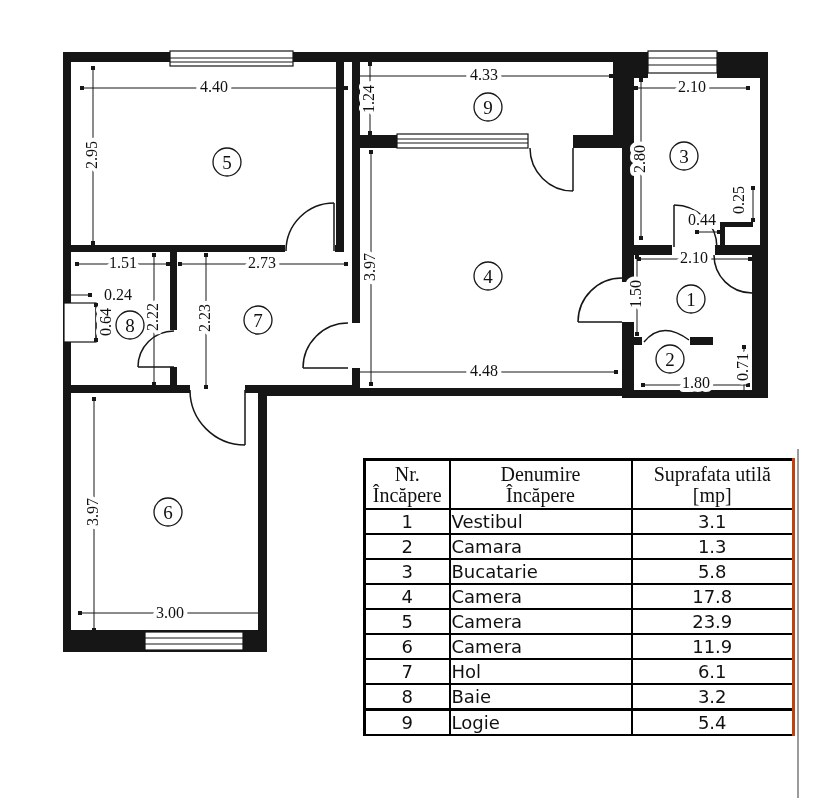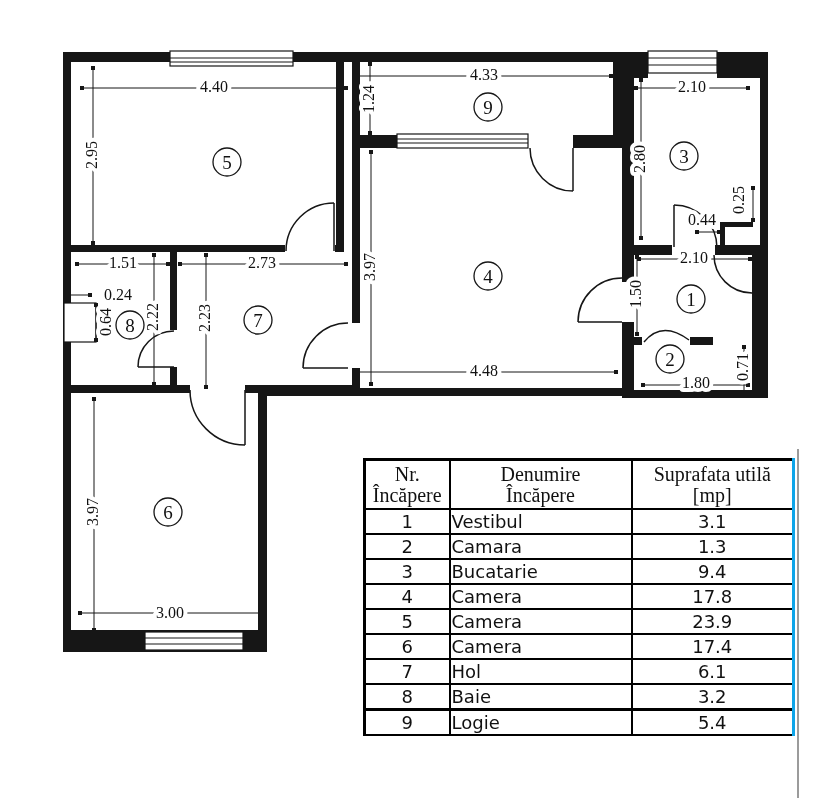--- a/index.html
+++ b/index.html
@@ -17,21 +17,21 @@
   .roomnum{font-family:"Liberation Serif","DejaVu Serif",serif;font-size:19px;fill:#111;
        text-anchor:middle;dominant-baseline:central;}
   .roomcircle{fill:none;stroke:#161616;stroke-width:1.3;}
 
   
   #area-table{position:absolute;left:363px;top:458px;width:429px;
       border-collapse:collapse;table-layout:fixed;background:#fff;}
   #area-table td{border:2px solid #000;overflow:hidden;white-space:nowrap;}
   #area-table tr.outer-top td{border-top:3px solid #000;}
   #area-table td.first{border-left:3px solid #000;}
-  #area-table td.last{border-right:3px solid #0ea5e9;text-align:center;}
+  #area-table td.last{border-right:3px solid #c2410c;text-align:center;}
   td.hdr{height:45px;text-align:center;font-size:20px;line-height:21px;
       font-family:"Liberation Serif","DejaVu Serif",serif;}
   td.nr{height:21px;text-align:center;font-family:"DejaVu Sans",sans-serif;font-size:18px;}
   td.nm{font-family:"DejaVu Sans",sans-serif;font-size:18px;}
   td.ar{text-align:center;font-family:"DejaVu Sans",sans-serif;font-size:18px;}
   td.sum{height:28px;text-align:center;font-size:23px;border-top:3px solid #000;
       font-family:"Liberation Serif","DejaVu Serif",serif;}
   #grey-edge{position:absolute;left:797px;top:449px;width:2px;height:349px;background:#9b9b9b;}
 </style>
 </head>
@@ -256,36 +256,36 @@
     <td class="ar last">3.1</td>
   </tr>
   <tr>
     <td class="nr first">2</td>
     <td class="nm">Camara</td>
     <td class="ar last">1.3</td>
   </tr>
   <tr>
     <td class="nr first">3</td>
     <td class="nm">Bucatarie</td>
-    <td class="ar last">9.4</td>
+    <td class="ar last">5.8</td>
   </tr>
   <tr>
     <td class="nr first">4</td>
     <td class="nm">Camera</td>
     <td class="ar last">17.8</td>
   </tr>
   <tr>
     <td class="nr first">5</td>
     <td class="nm">Camera</td>
     <td class="ar last">23.9</td>
   </tr>
   <tr>
     <td class="nr first">6</td>
     <td class="nm">Camera</td>
-    <td class="ar last">17.4</td>
+    <td class="ar last">11.9</td>
   </tr>
   <tr>
     <td class="nr first">7</td>
     <td class="nm">Hol</td>
     <td class="ar last">6.1</td>
   </tr>
   <tr>
     <td class="nr first">8</td>
     <td class="nm">Baie</td>
     <td class="ar last">3.2</td>

